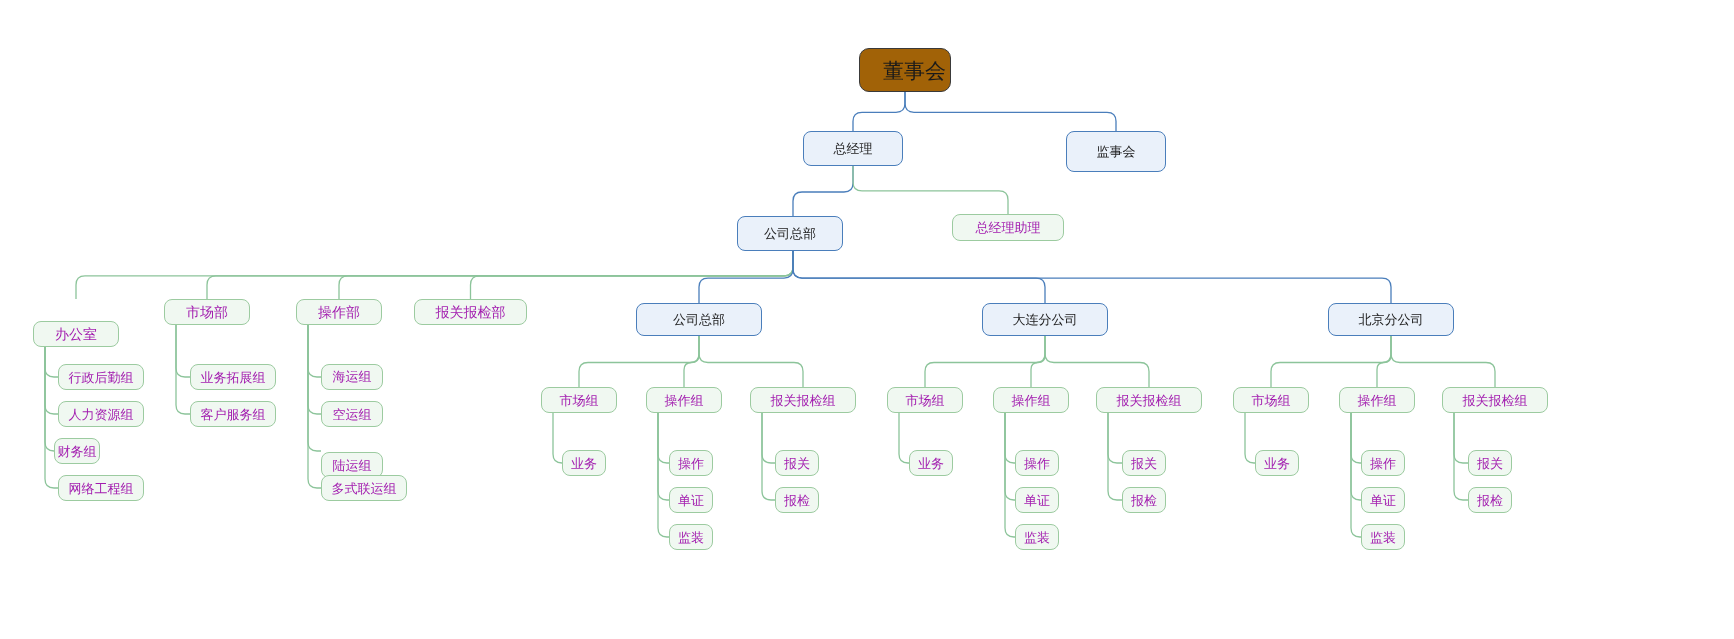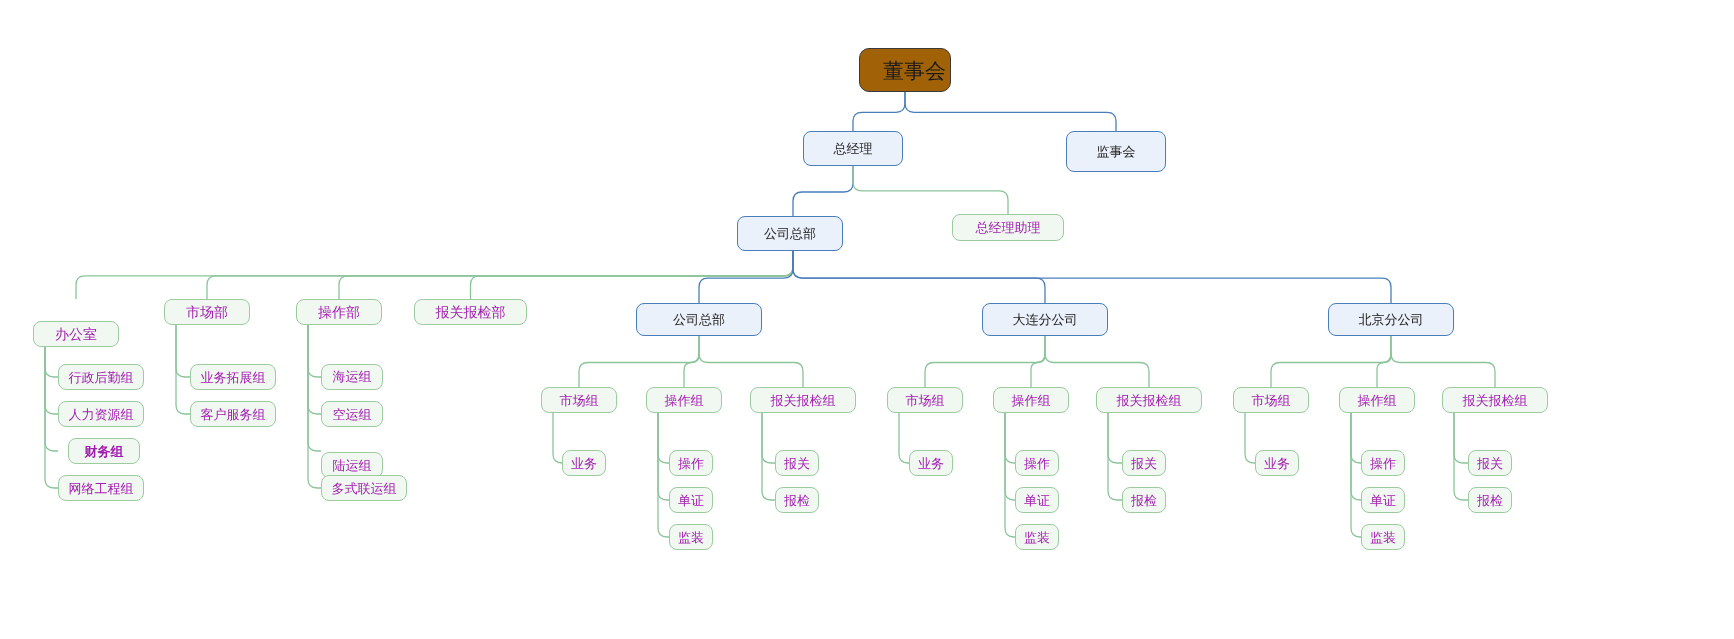--- a/index.html
+++ b/index.html
@@ -142,21 +142,21 @@
     </div>
     <div class="node greenfill f14" style="left: 414px; top: 299px; width: 113px; height: 26px;">
       <span>报关报检部</span>
     </div>
     <div class="node greenfill f13" style="left: 58px; top: 364px; width: 86px; height: 26px;">
       <span>行政后勤组</span>
     </div>
     <div class="node greenfill f13" style="left: 58px; top: 401px; width: 86px; height: 26px;">
       <span>人力资源组</span>
     </div>
-    <div class="node greenfill f13" style="left: 68px; top: 438px; width: 72px; height: 26px; font-weight: bold;">
+    <div class="node greenfill f13" style="left: 54px; top: 438px; width: 46px; height: 26px;">
       <span>财务组</span>
     </div>
     <div class="node greenfill f13" style="left: 58px; top: 475px; width: 86px; height: 26px;">
       <span>网络工程组</span>
     </div>
     <div class="node greenfill f13" style="left: 190px; top: 364px; width: 86px; height: 26px;">
       <span>业务拓展组</span>
     </div>
     <div class="node greenfill f13" style="left: 190px; top: 401px; width: 86px; height: 26px;">
       <span>客户服务组</span>

